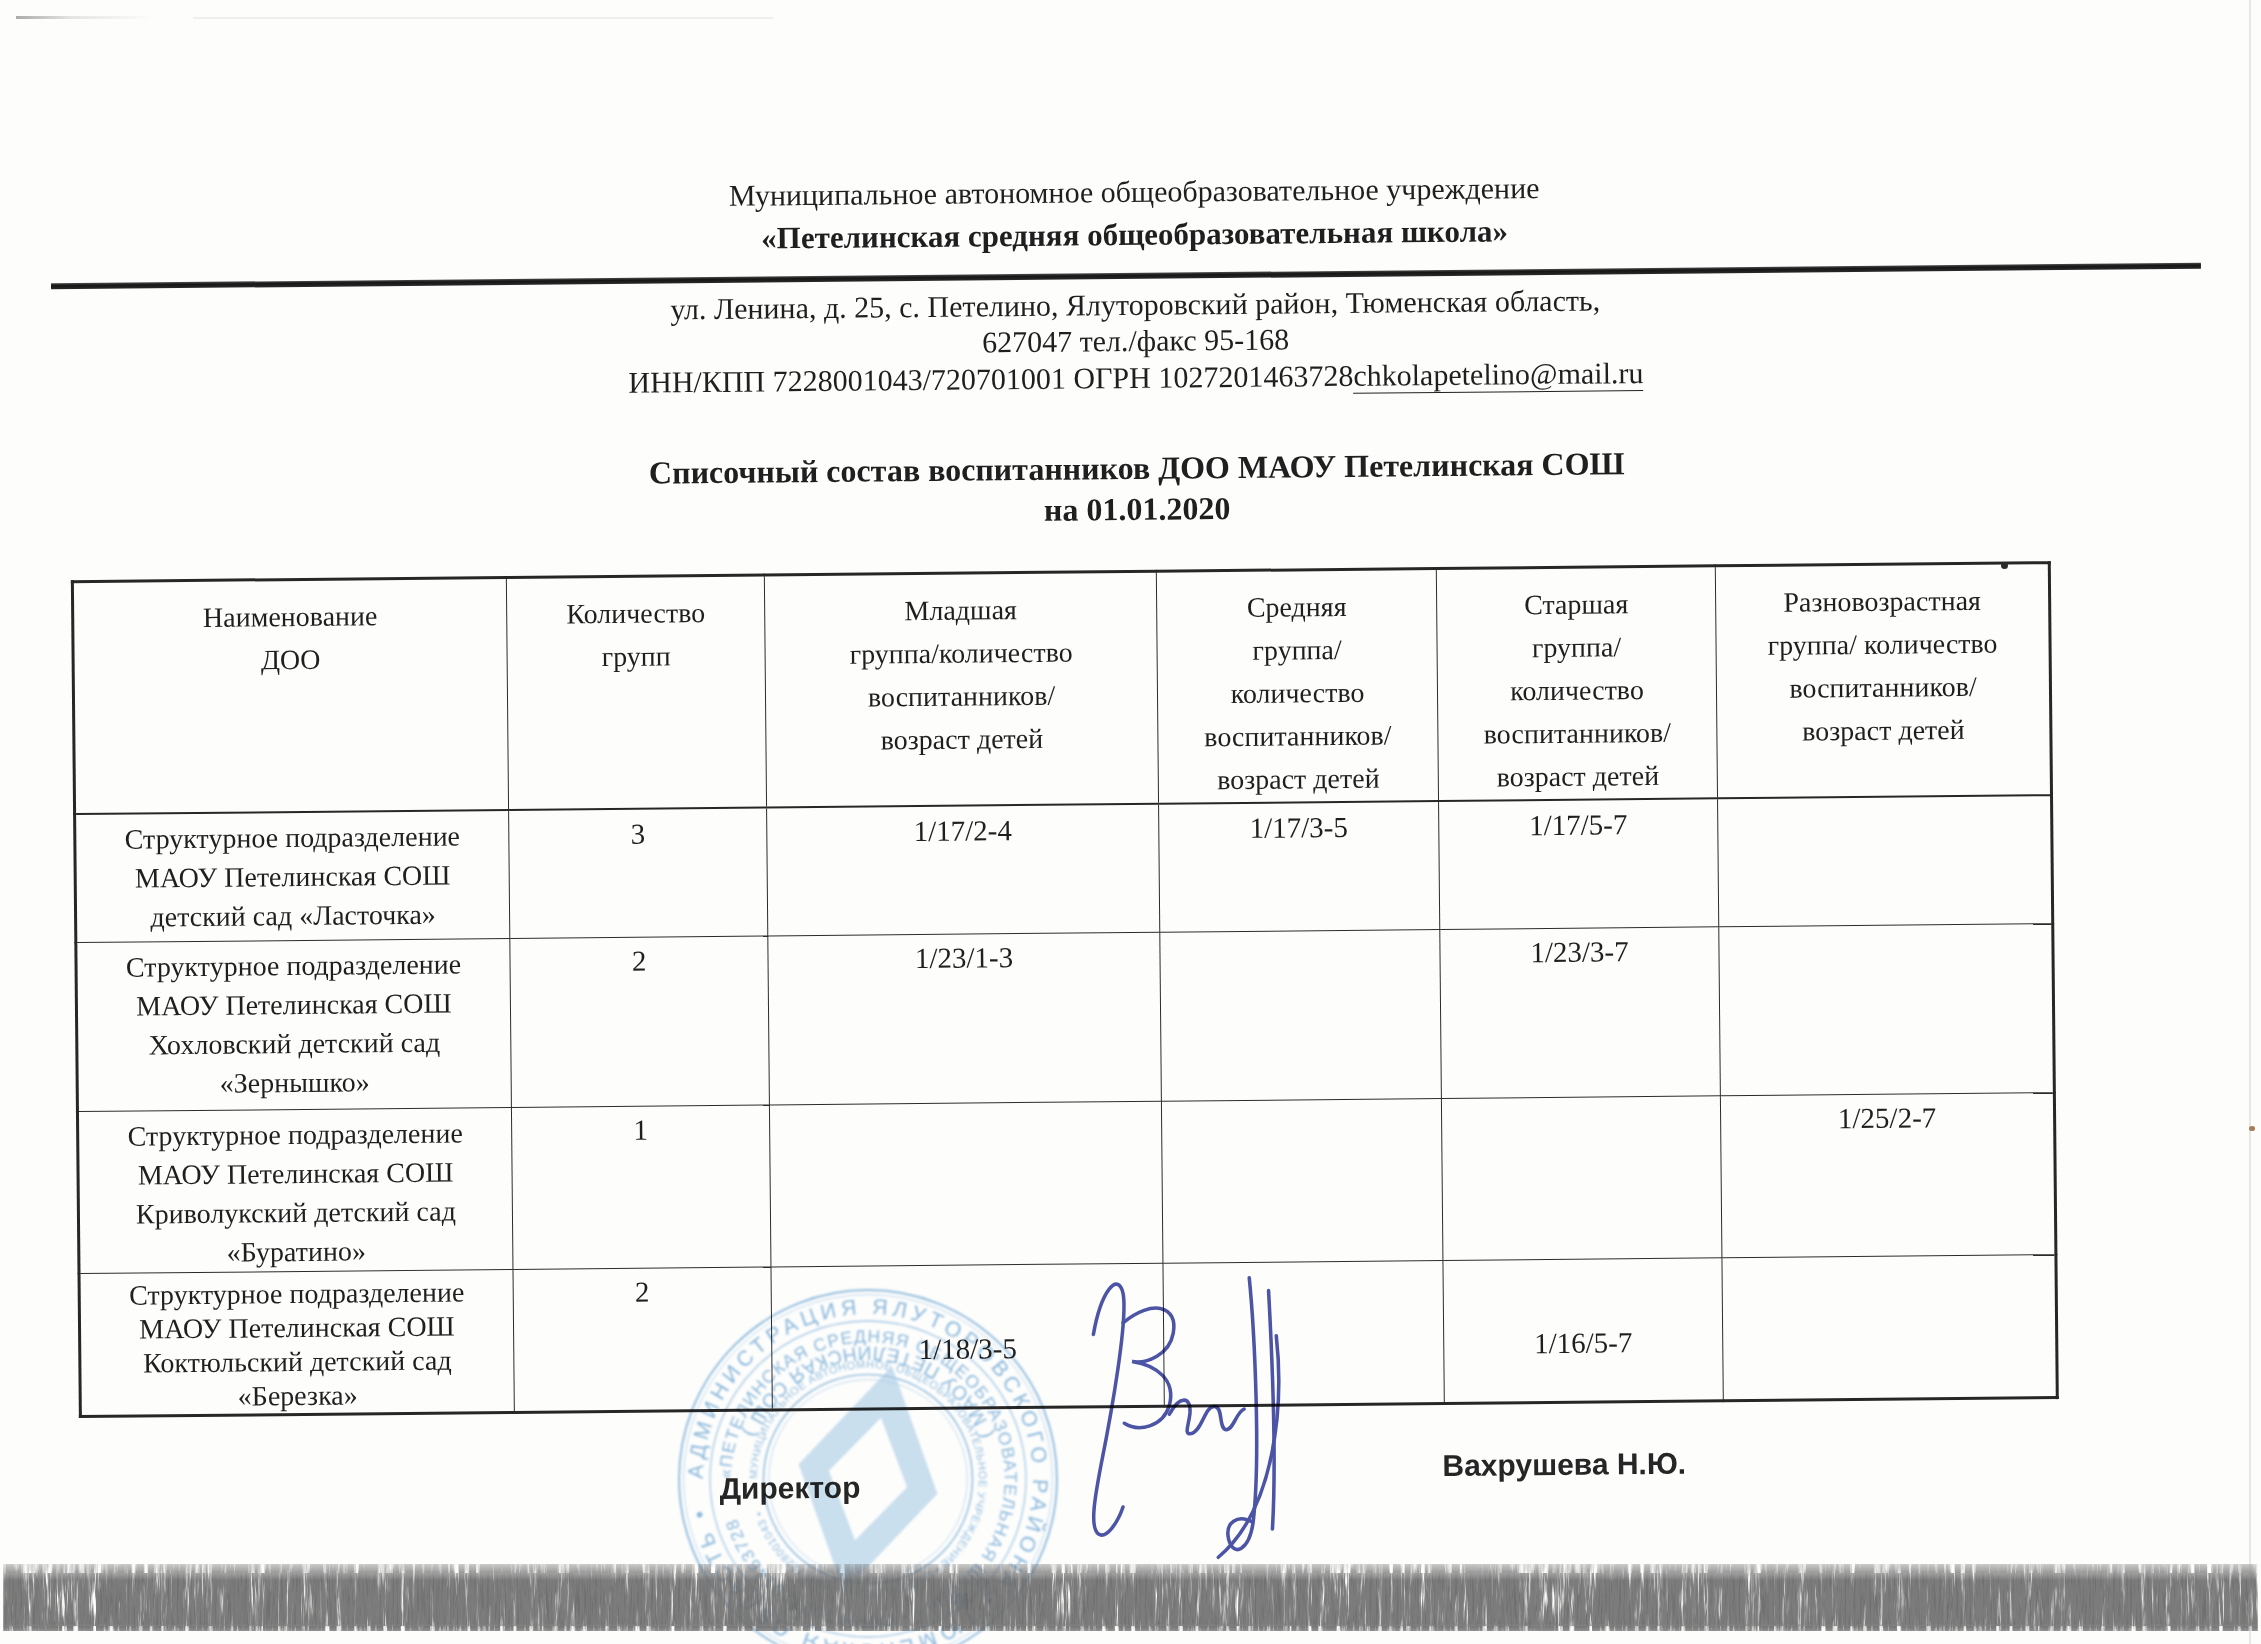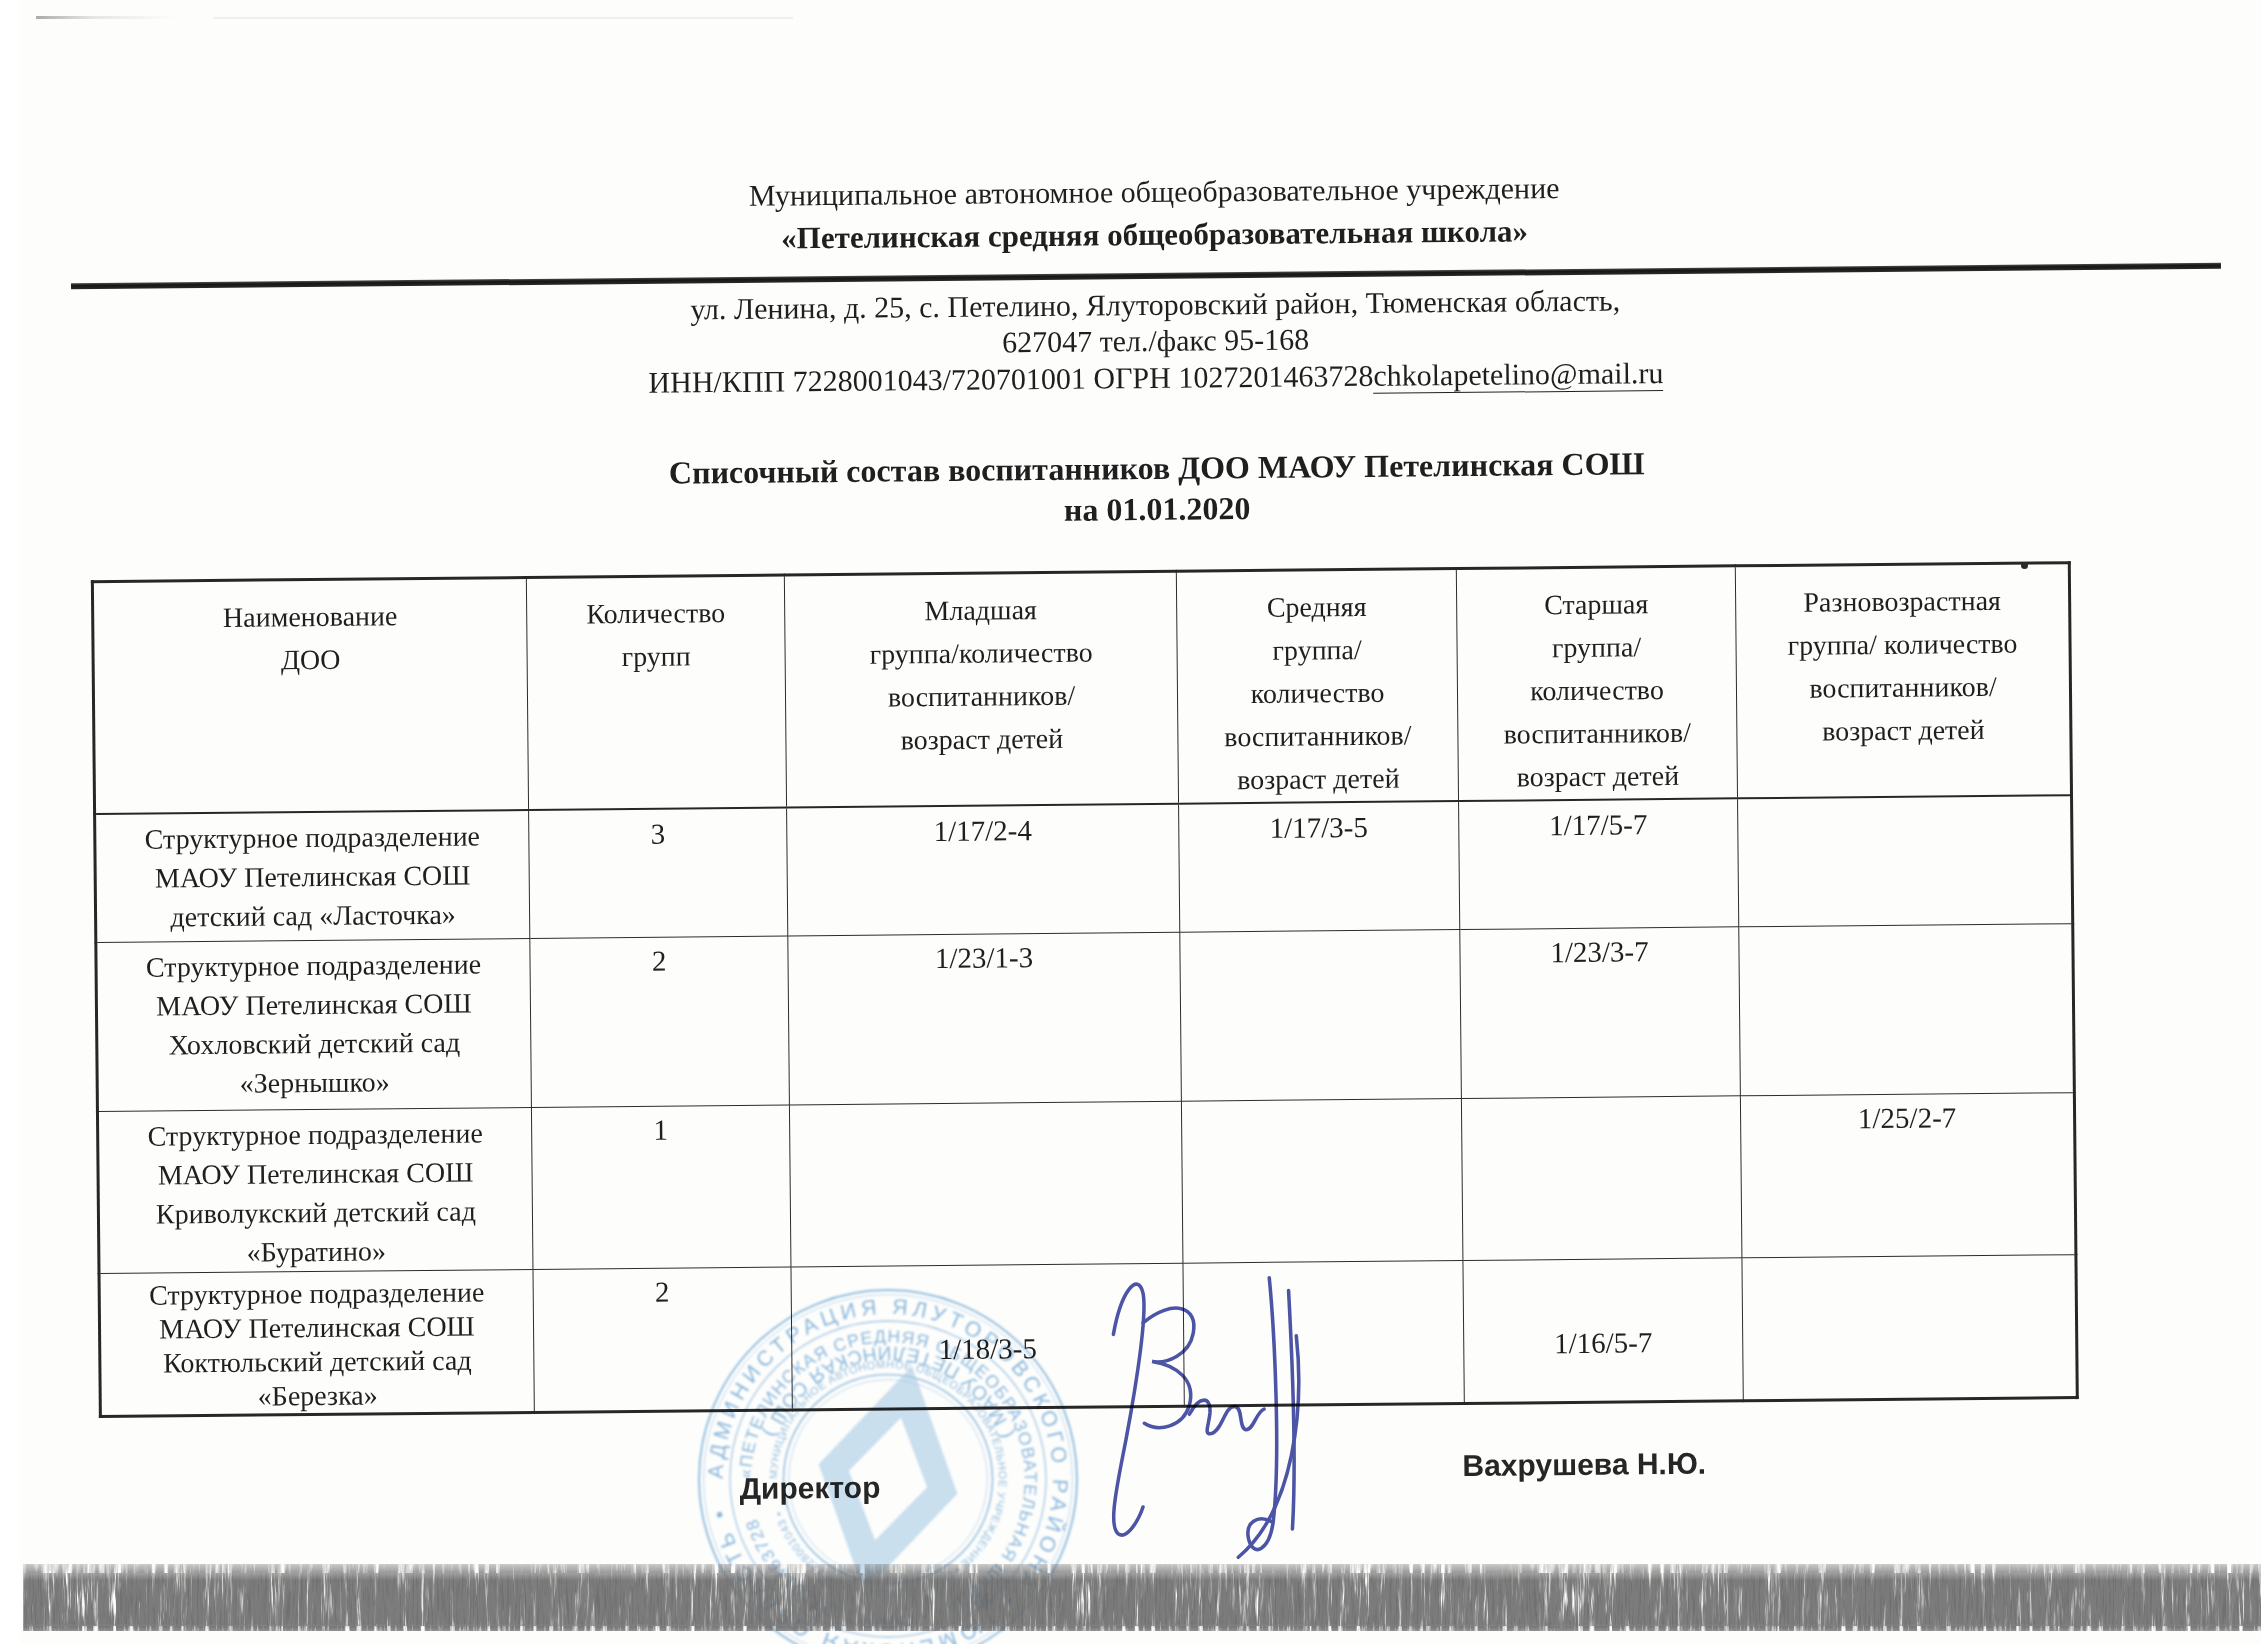--- a/index.html
+++ b/index.html
@@ -1,18 +1,18 @@
 <!DOCTYPE html>
 <html style="font-size:10.3px"><head>
 <meta charset="utf-8">
 <style>
   html,body{margin:0;padding:0;}
   body{width:2261px;height:1644px;background:#ffffff;overflow:hidden;position:relative;
        font-family:"Liberation Serif", serif;color:#1f1f1f;}
-  .page{position:absolute;inset:0;background:#fdfdfc;margin-left:20px;}
+  .page{position:absolute;inset:0;background:#fdfdfc;}
   .tilt{position:absolute;inset:0;transform:rotate(-0.55deg);transform-origin:1130px 903px;}
 
   
   .hdr{position:absolute;left:64px;width:2154px;text-align:center;white-space:pre-line;}
   .org1{top:175px;font-size:30px;}
   .org2{top:217px;font-size:31px;font-weight:bold;}
   .rule{position:absolute;left:57px;top:273px;width:2150px;height:6.4px;
         background:linear-gradient(to bottom,#4a4a4a,#161616 40%,#2a2a2a);}
   .addr{top:288px;font-size:30px;}
   .phone{top:324px;font-size:30px;}

